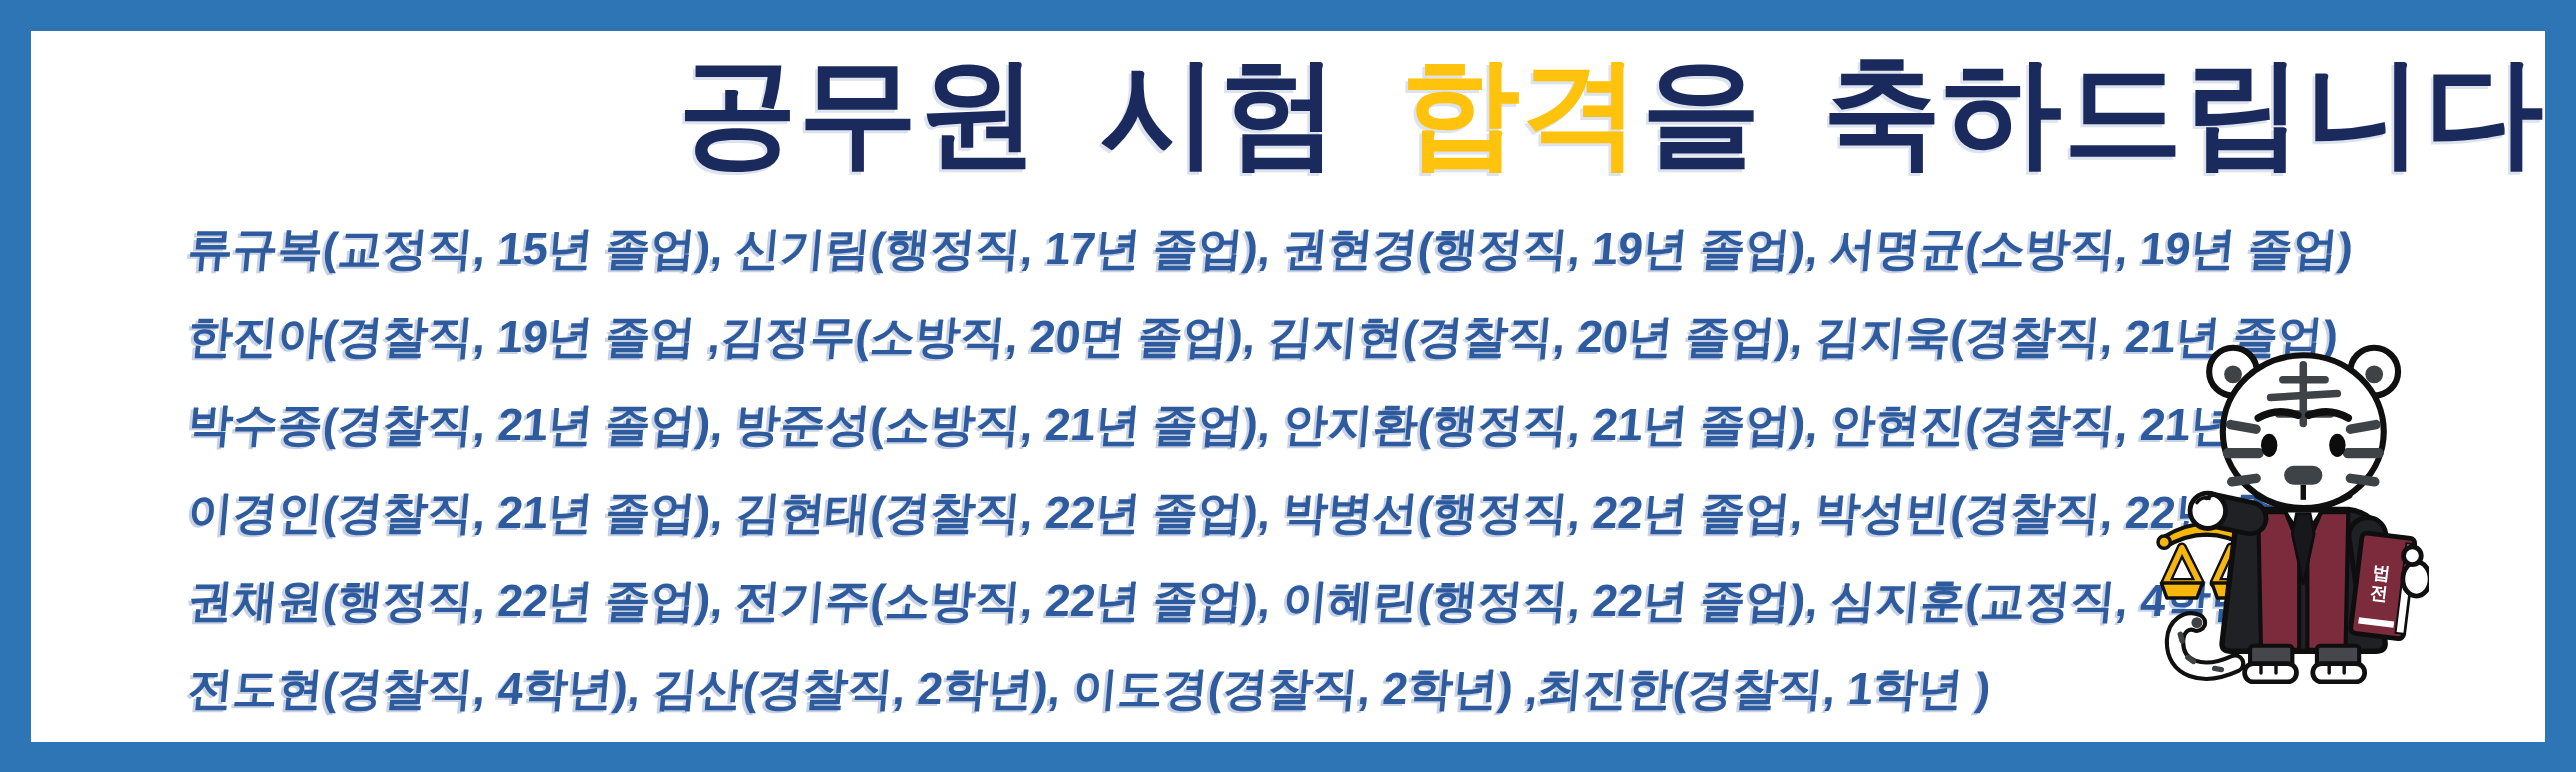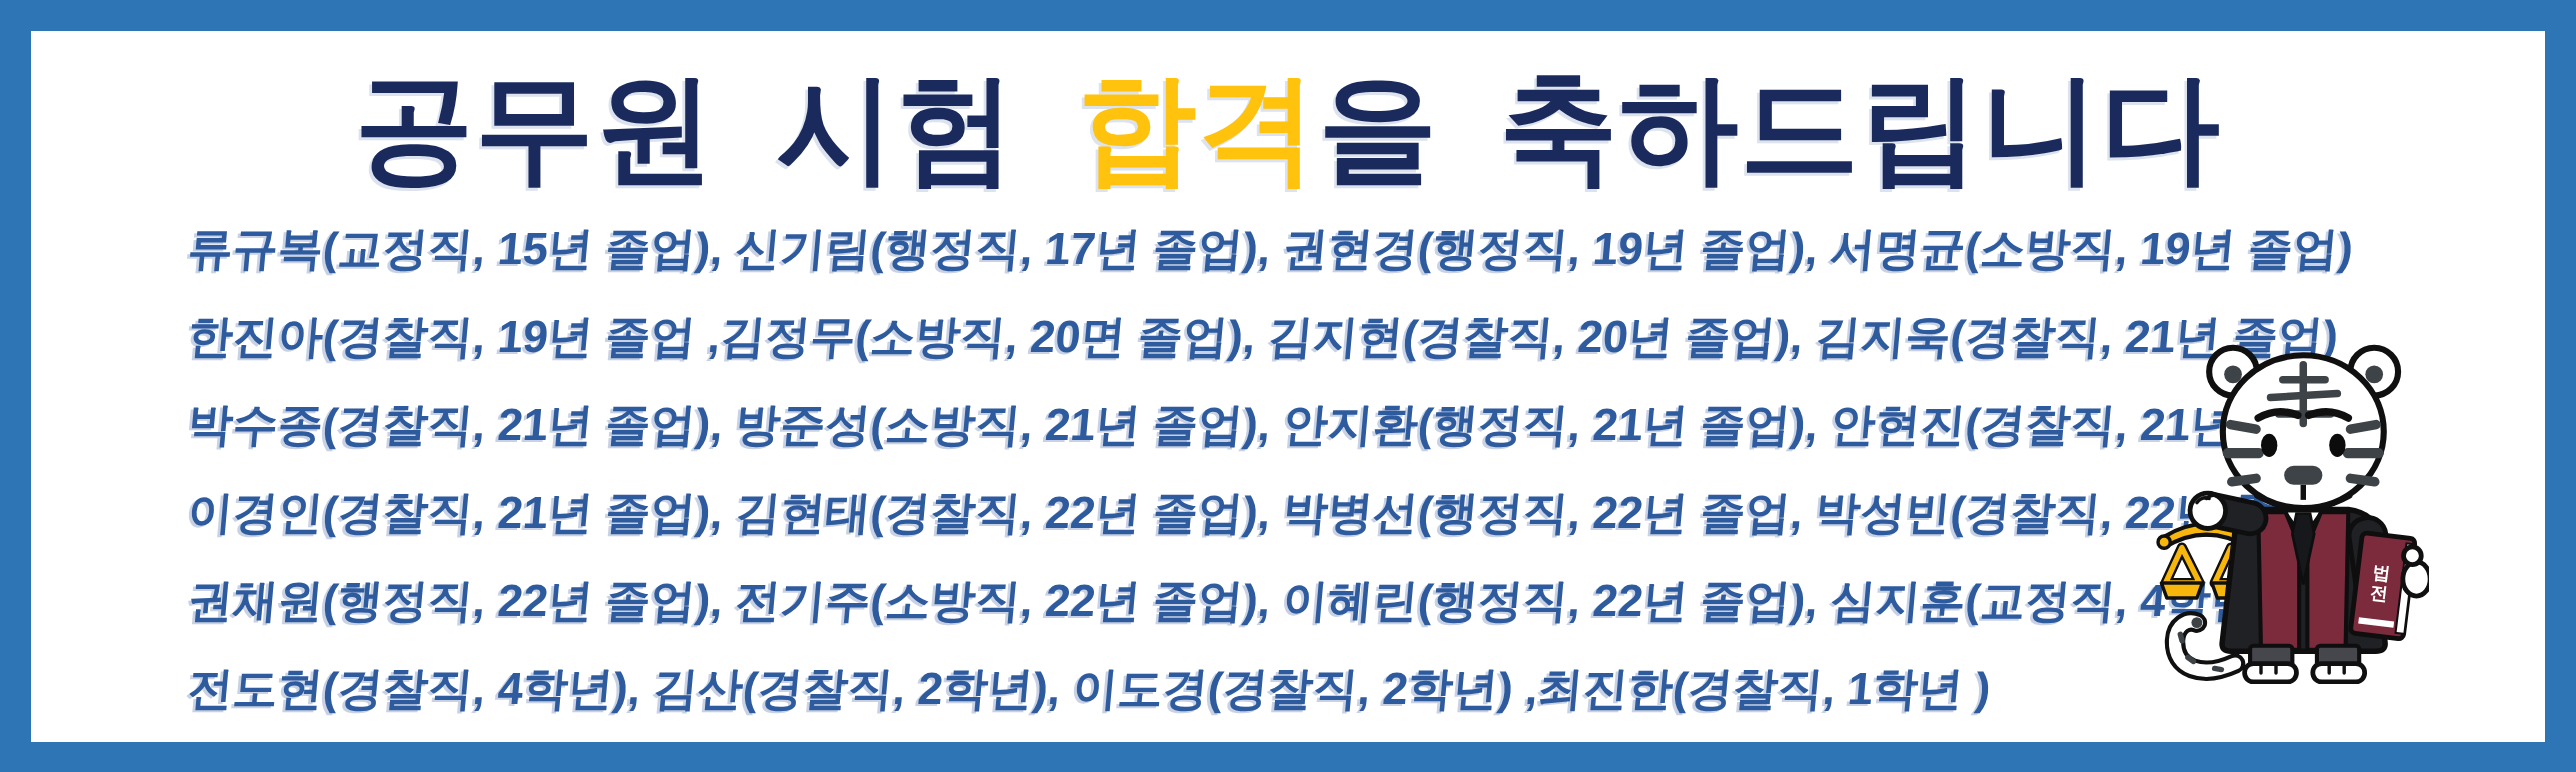--- a/index.html
+++ b/index.html
@@ -13,22 +13,22 @@
     overflow: hidden;
   }
   .inner {
     position: absolute;
     left: 31px; top: 31px; right: 31px; bottom: 31px;
     background: #ffffff;
   }
   .title {
     position: absolute;
     top: 9.5px; left: 0; right: 0;
-    margin: 16px;
-    text-align: center;
+    margin: 0;
+    text-align: right;
     font-size: 119px;
     line-height: 1.2;
     font-weight: 900;
     color: #1A2A5C;
     letter-spacing: 1.4px;
     word-spacing: 26px;
     text-shadow: -2.7px 2.7px 0 #dde3ee;
     white-space: nowrap;
   }
   .title .hl { color: #FFC20D; }

